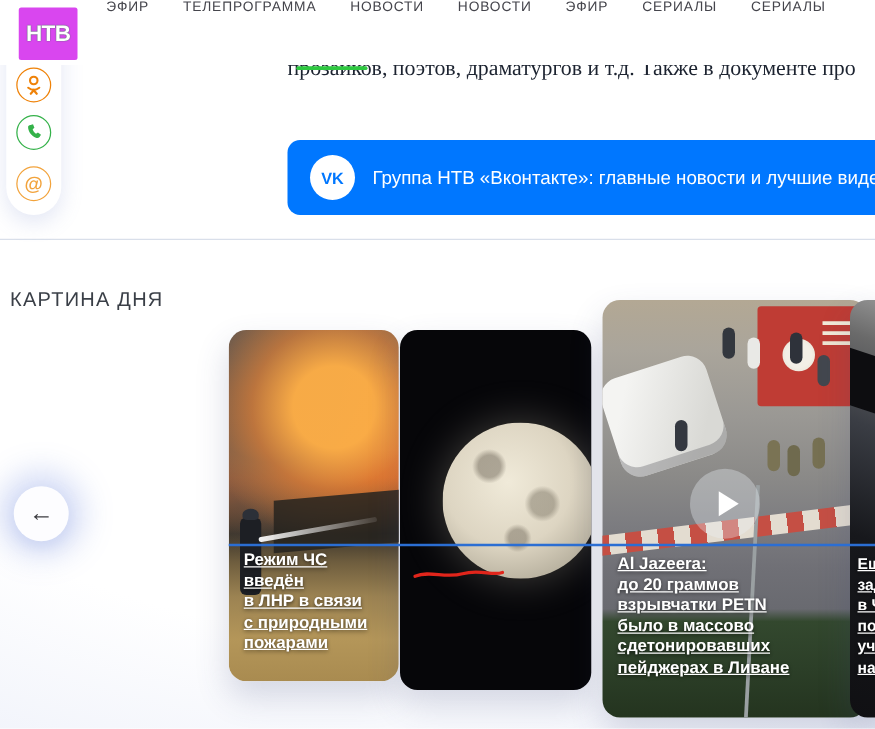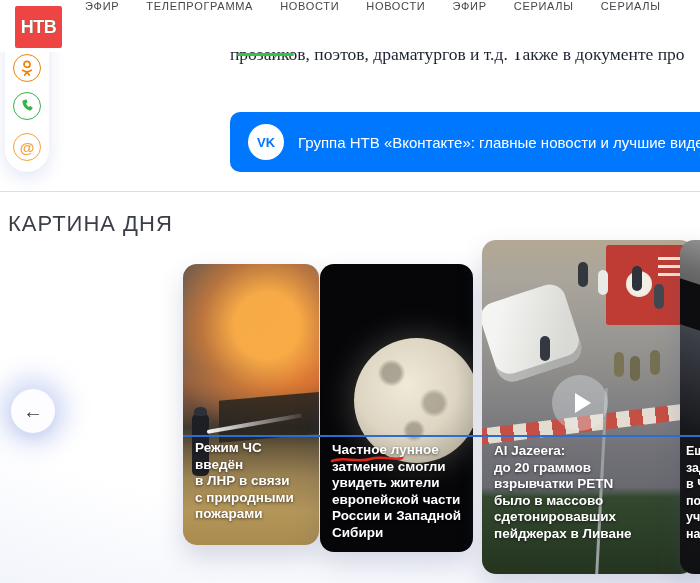--- a/index.html
+++ b/index.html
@@ -3,21 +3,21 @@
 <meta charset="utf-8">
 <style>
   * { margin:0; padding:0; box-sizing:border-box; }
   html,body { width:700px; height:583px; }
   body { font-family:"Liberation Sans", sans-serif; }
   #stage { position:relative; width:700px; height:583px; overflow:hidden;
     background: radial-gradient(130% 95% at 46% 38%, #ffffff 52%, #eef1fa 82%, #e3e9f7 100%); }
 
   
   .header { position:absolute; left:0; top:0; width:700px; height:52px; background:#ffffff; z-index:20; }
-  .logo { position:absolute; left:15px; top:6px; width:47px; height:42px; background:#ef4444;
+  .logo { position:absolute; left:15px; top:6px; width:47px; height:42px; background:#d946ef;
     border-radius:2px; display:flex; align-items:center; justify-content:center;
     color:#ffffff; font-weight:800; font-size:18px; letter-spacing:-0.5px; cursor:pointer;
     text-shadow:0 0 1px #007d20; }
   .nav { position:absolute; left:85px; top:0; height:52px; display:flex; align-items:flex-start; gap:27px; }
   .nav span { font-size:11px; font-weight:500; letter-spacing:0.7px; color:#45454c; cursor:pointer; white-space:nowrap; }
 
   
   .share-pill { position:absolute; left:5px; top:-18px; width:44px; height:190px; background:#ffffff;
     border-radius:22px; box-shadow:0 6px 18px rgba(110,130,200,0.20); z-index:6; }
   .share-icon { position:absolute; left:8px; width:28px; height:28px; border-radius:50%;
@@ -36,29 +36,29 @@
 
   
   .vk-banner { position:absolute; left:230px; top:112px; width:480px; height:60px; border-radius:10px;
     display:flex; align-items:center; padding-left:18px; gap:14px; cursor:pointer; z-index:2; overflow:hidden; }
   .vk-circle { width:36px; height:36px; border-radius:50%; background:#ffffff; flex:0 0 36px;
     display:flex; align-items:center; justify-content:center; font-weight:800; font-size:13px; color:#0077ff; }
   .vk-text { color:#ffffff; font-size:15px; font-weight:500; white-space:nowrap; }
 
   .divider { position:absolute; left:0; top:191px; width:700px; height:1px; background:#d9dfea; }
 
-  .section-title { position:absolute; left:8px; top:211px; font-size:22px; font-weight:500;
+  .section-title { position:absolute; left:8px; top:232px; font-size:16px; font-weight:500;
     letter-spacing:1px; color:#3a3f47; z-index:2; }
 
   
   .card { position:absolute; border-radius:14px; overflow:hidden; cursor:pointer;
     box-shadow:0 12px 26px rgba(60,70,120,0.20); z-index:5; }
   .caption { position:absolute; left:0; right:0; padding:0 8px 0 12px; color:#ffffff;
     font-size:13.5px; font-weight:700; line-height:16.5px; white-space:pre-line;
-    text-shadow:0 1px 3px rgba(0,0,0,0.6); z-index:4; }
+    text-shadow:0 1px 3px rgba(0,0,0,0.6); z-index:4;text-decoration:underline; }
 
   
   .card-fire { left:183px; top:264px; width:136px; height:281px;
     background:
       radial-gradient(circle at 62% 22%, rgba(255,175,70,0.95) 0 14%, rgba(255,140,50,0.55) 28%, transparent 46%),
       radial-gradient(circle at 25% 18%, rgba(95,85,78,0.9) 0 22%, transparent 52%),
       linear-gradient(180deg,#6b6057 0%,#7d6a58 9%,#c86a33 17%,#e8702c 26%,#ef7c30 34%,#d96527 42%,#7a4a2c 50%,#3a332a 58%,#6e5d3e 66%,#9c8352 76%,#b49659 88%,#a98b50 100%); }
   .shed { position:absolute; right:-6px; top:47%; width:78%; height:15%; background:#26231f;
     transform:skewY(-5deg); opacity:0.85; }
   .firefighter { position:absolute; left:9px; top:150px; width:17px; height:62px; background:#1d1f24;
@@ -158,26 +158,20 @@
     <div class="firefighter"></div>
     <div class="water-jet"></div>
     <div class="caption" style="top:176px">Режим ЧС введён
 в ЛНР в связи
 с природными
 пожарами</div>
   </div>
 
   <div class="card card-moon">
     <div class="moon"></div>
-    <div class="caption" style="top:178px"><span>Частное</span><span> лунное
-затмение смогли
-увидеть жители
-европейской части
-России и Западной
-Сибири</span></div>
     <svg class="red-underline" width="74" height="10" viewBox="0 0 74 10">
       <path d="M2 6 C 14 1, 26 8, 40 4 S 64 6, 72 3" fill="none" stroke="#e1251b" stroke-width="2.6" stroke-linecap="round"></path>
     </svg>
   </div>
 
   <div class="card card-street">
     <div class="banner-red"></div>
     <div class="car"></div>
     <span class="fig" style="left:96px; top:22px; background:#33373e"></span>
     <span class="fig" style="left:116px; top:30px; background:#e9e9e6"></span>

